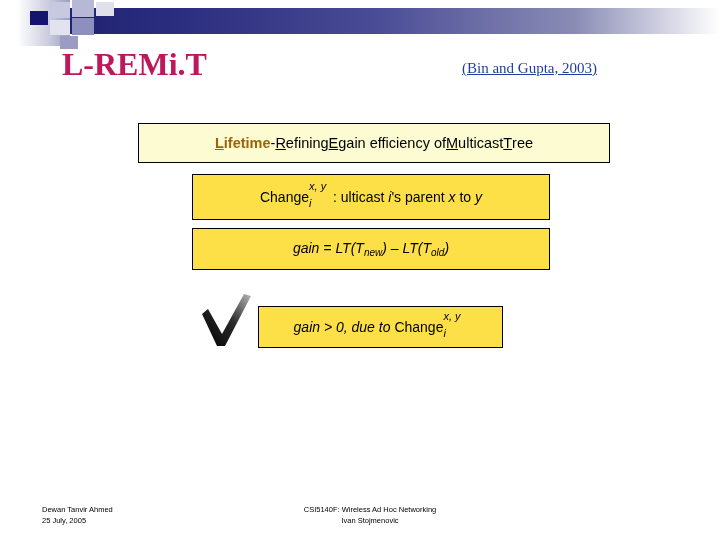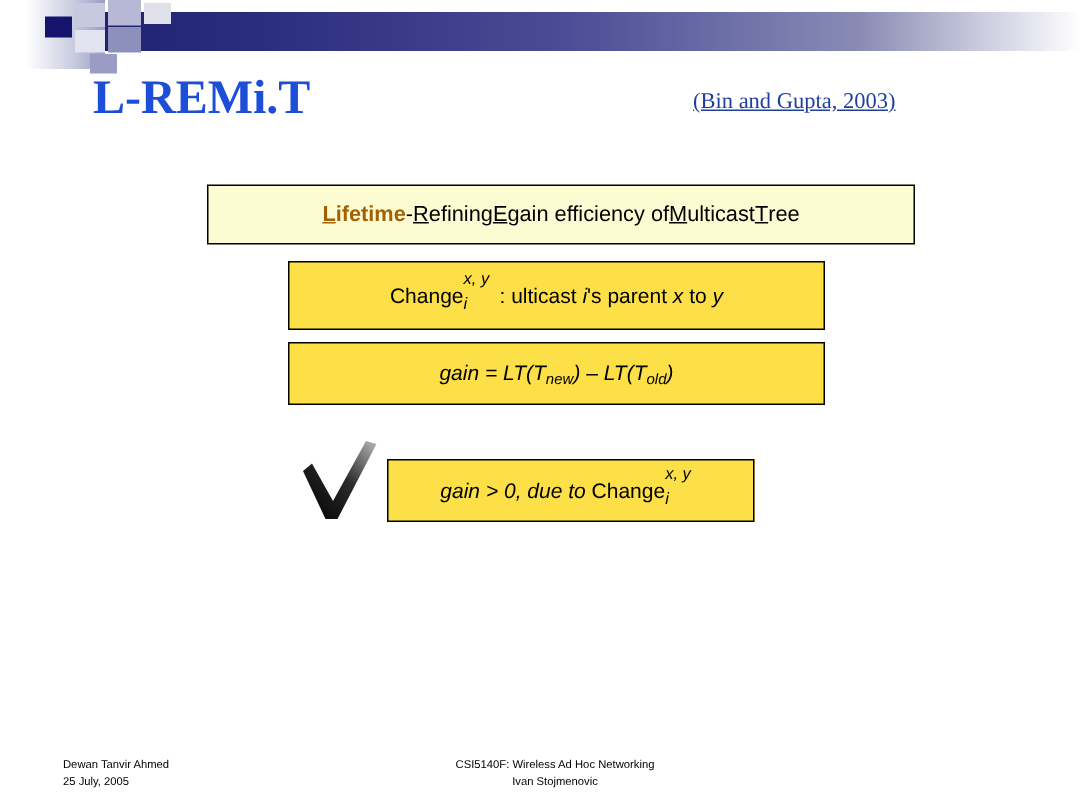--- a/index.html
+++ b/index.html
@@ -28,21 +28,21 @@
   .sq-c{left:50px;top:20px;width:20px;height:15px;background:#e2e3ee;}
   .sq-d{left:72px;top:0px;width:22px;height:17px;background:#b6b8d6;}
   .sq-e{left:72px;top:18px;width:22px;height:17px;background:#8d90bd;}
   .sq-f{left:60px;top:36px;width:18px;height:13px;background:#9a9cc4;}
   .sq-g{left:96px;top:2px;width:18px;height:14px;background:#dfe0ea;}
 
   
   .title{
     position:absolute;left:62px;top:46px;
     font-family:"Liberation Serif", serif;
-    font-weight:bold;font-size:32px;color:#1d4ed8;
+    font-weight:bold;font-size:32px;color:#be185d;
     letter-spacing:0px;
   }
   .cite{
     position:absolute;left:462px;top:60px;
     font-family:"Liberation Serif", serif;
     font-weight:normal;font-size:15px;color:#1f3fa0;
     text-decoration:underline;
   }
 
   

